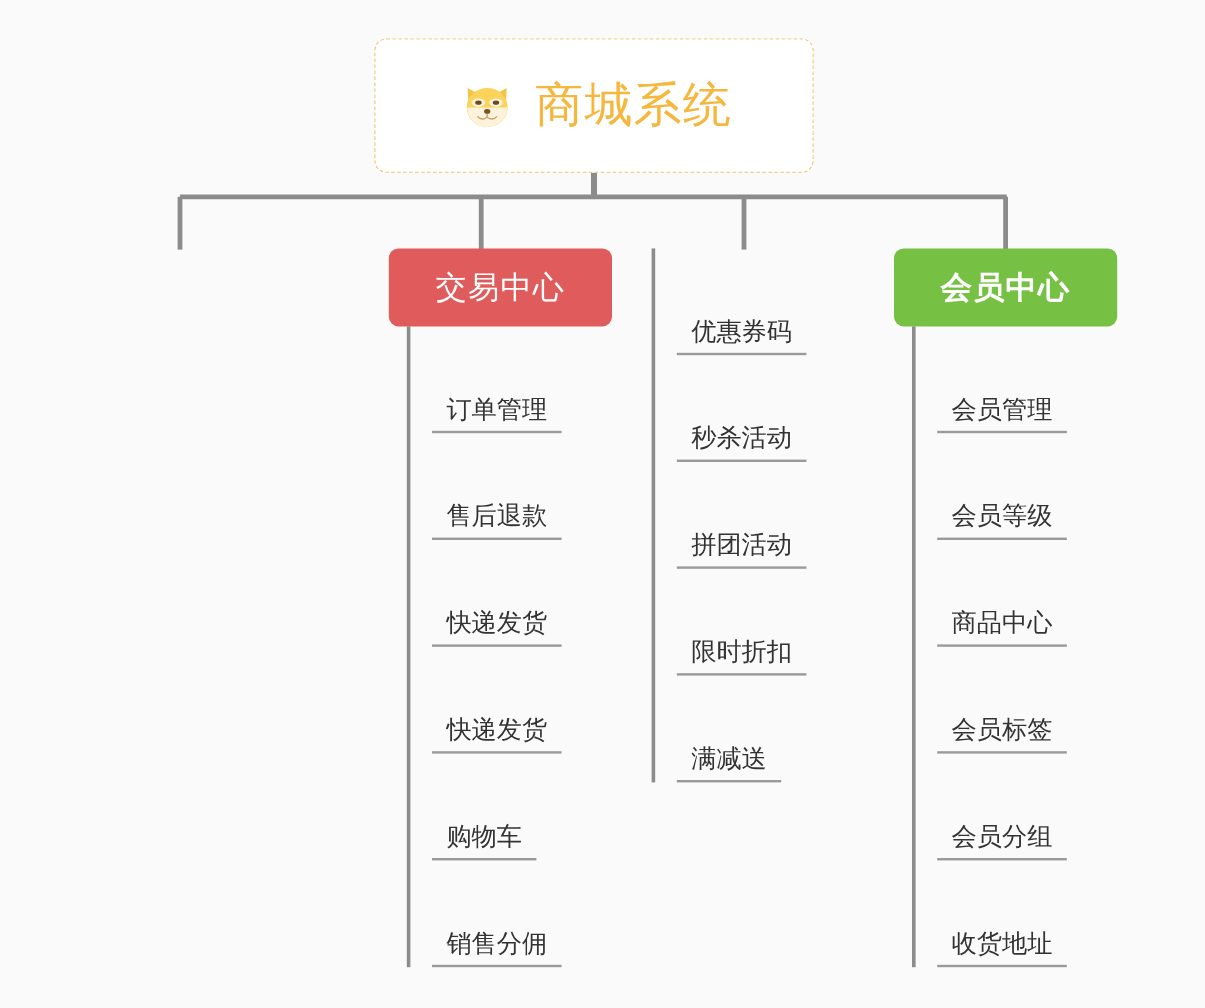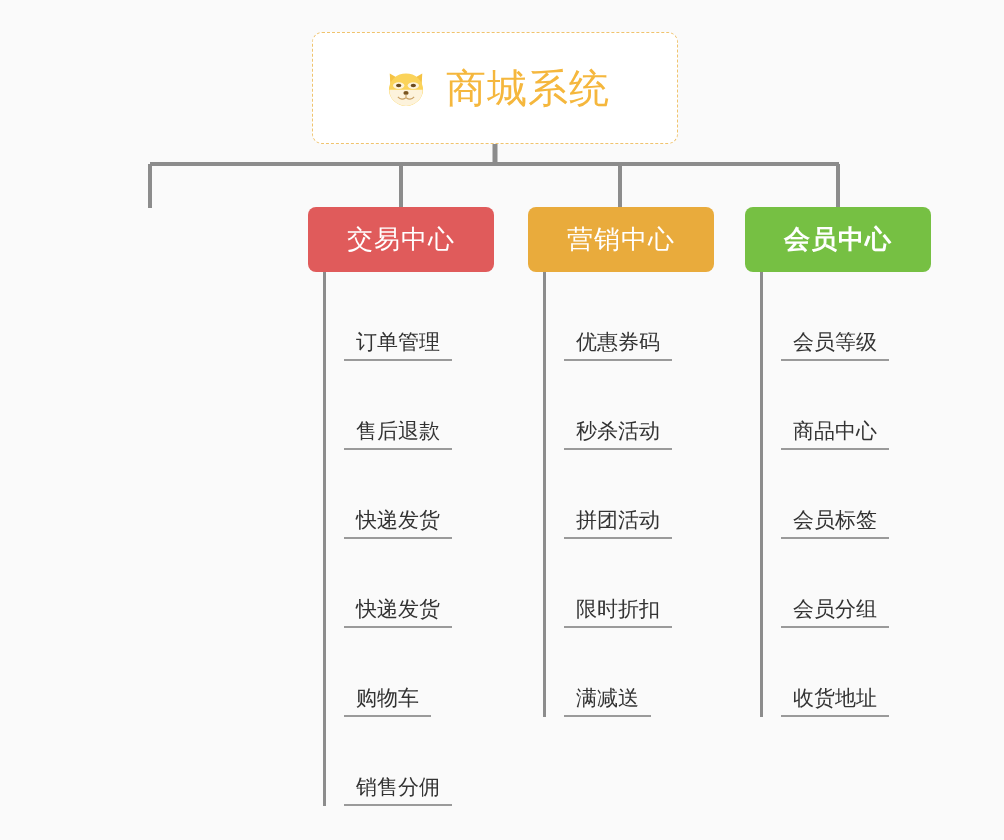--- a/index.html
+++ b/index.html
@@ -98,21 +98,21 @@
     padding: 0 12px 6px 12px;
     border-bottom: 2px solid #9a9a9a;
     line-height: 1.1;
   }
   .leaf:first-child .leaf-label {
     
   }
 
   
   #col-0 { left: 57px; }
-  #col-1 { left: 308px; }
+  #col-1 { left: 324px; }
   #col-2 { left: 528px; }
   #col-3 { left: 745px; }
 
   #col-0 .col-header { width: 186px; background: #4a90f2; }
   #col-1 .col-header { width: 186px; background: #e05b5b; }
   #col-2 .col-header { width: 186px; background: #e9ab3c; }
   #col-3 .col-header { width: 186px; background: #76c043; font-weight: bold; }
 </style>
 </head>
 <body>
@@ -177,21 +177,20 @@
       <div class="leaf">
           <span class="leaf-label">购物车</span>
         </div>
       <div class="leaf">
           <span class="leaf-label">销售分佣</span>
         </div>
     </div>
   </div>
 
   <div class="column" id="col-2">
-    <div class="col-header">营销中心</div>
     <div class="col-items">
       <div class="leaf">
           <span class="leaf-label">优惠券码</span>
         </div>
       <div class="leaf">
           <span class="leaf-label">秒杀活动</span>
         </div>
       <div class="leaf">
           <span class="leaf-label">拼团活动</span>
         </div>
@@ -201,20 +200,23 @@
       <div class="leaf">
           <span class="leaf-label">满减送</span>
         </div>
     </div>
   </div>
 
   <div class="column" id="col-3">
     <div class="col-header">会员中心</div>
     <div class="col-items">
       <div class="leaf">
+          <span class="leaf-label">会员管理</span>
+        </div>
+      <div class="leaf">
           <span class="leaf-label">会员等级</span>
         </div>
       <div class="leaf">
           <span class="leaf-label">商品中心</span>
         </div>
       <div class="leaf">
           <span class="leaf-label">会员标签</span>
         </div>
       <div class="leaf">
           <span class="leaf-label">会员分组</span>

